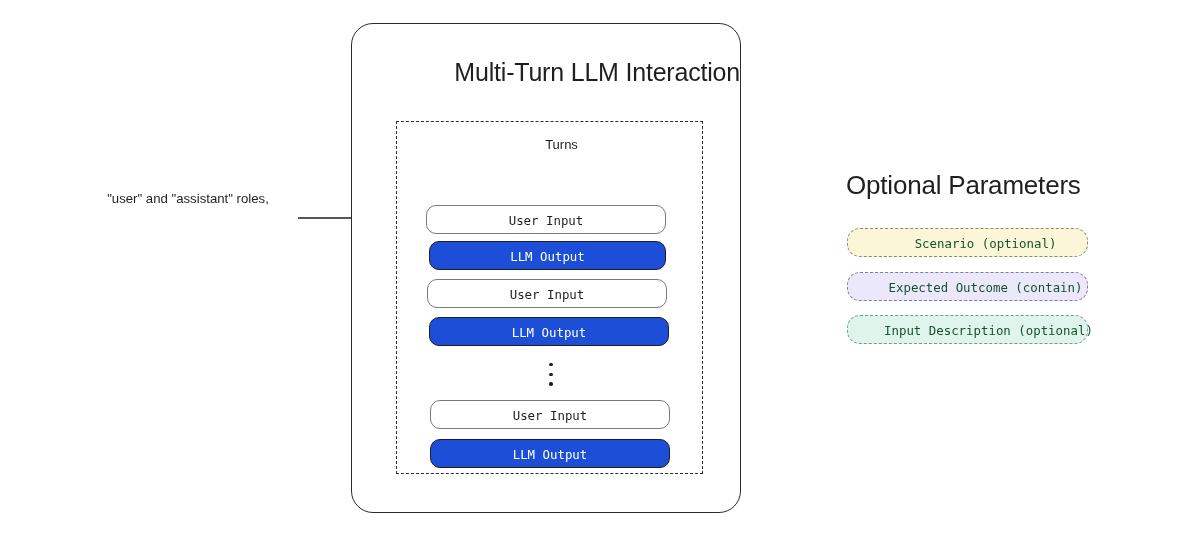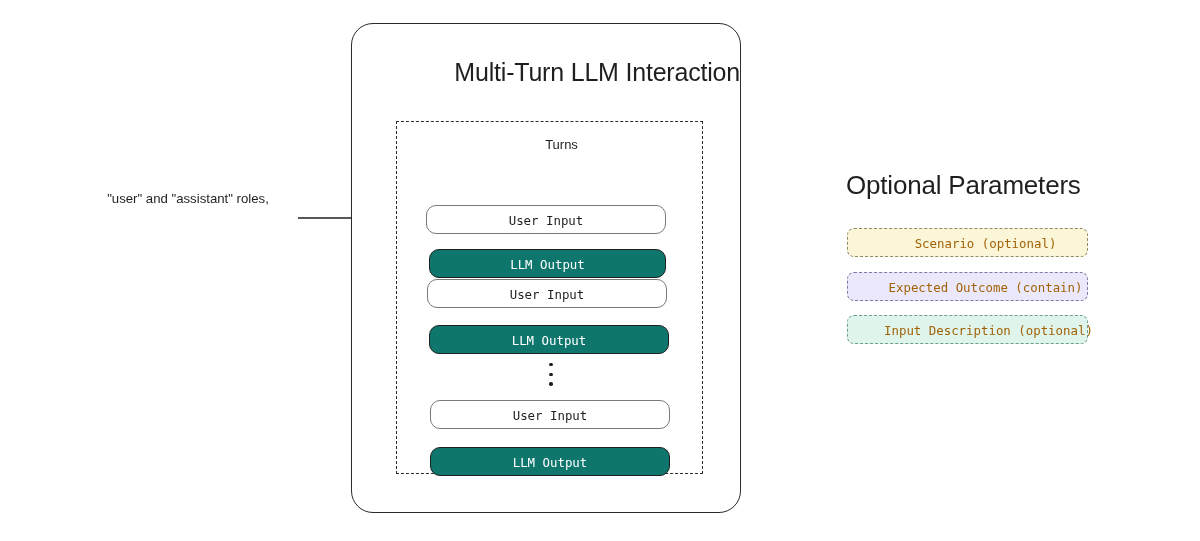--- a/index.html
+++ b/index.html
@@ -94,24 +94,23 @@
     box-sizing: border-box;
     border-radius: 10px;
     white-space: nowrap;
   }
   .turn-user {
     background: #ffffff;
     border: 1.3px solid #7a7a7a;
     color: #1f1f1f;
   }
   .turn-llm {
-    background: #0f766e;
+    background: #1d4ed8;
     border: 1.3px solid #1f1f1f;
     color: #ffffff;
-    margin-top: 8px;
   }
 
   .t0 { left: 74px;  top: 181px; width: 240px; }
   .t1 { left: 77px;  top: 217px; width: 237px; }
   .t2 { left: 75px;  top: 255px; width: 240px; }
   .t3 { left: 77px;  top: 293px; width: 240px; }
   .t4 { left: 78px;  top: 376px; width: 240px; }
   .t5 { left: 78px;  top: 415px; width: 240px; }
 
   
@@ -144,22 +143,22 @@
   }
   .param-box {
     position: absolute;
     left: 847px;
     width: 241px;
     height: 29px;
     line-height: 29px;
     text-align: center;
     font-family: "DejaVu Sans Mono", "Liberation Mono", monospace;
     font-size: 12.4px;
-    color: #a16207;
-    border-radius: 7px;
+    color: #14532d;
+    border-radius: 13px;
     border-width: 1.4px;
     border-style: dashed;
     box-sizing: border-box;
     white-space: nowrap;
     padding-left: 36px;
   }
   .p0 { top: 228px; background: #fcf6d8; border-color: #8f8a6a; }
   .p1 { top: 272px; background: #ebe8fb; border-color: #7e7aa0; }
   .p2 { top: 315px; background: #dff5ec; border-color: #6f9d8c; }
 </style>

